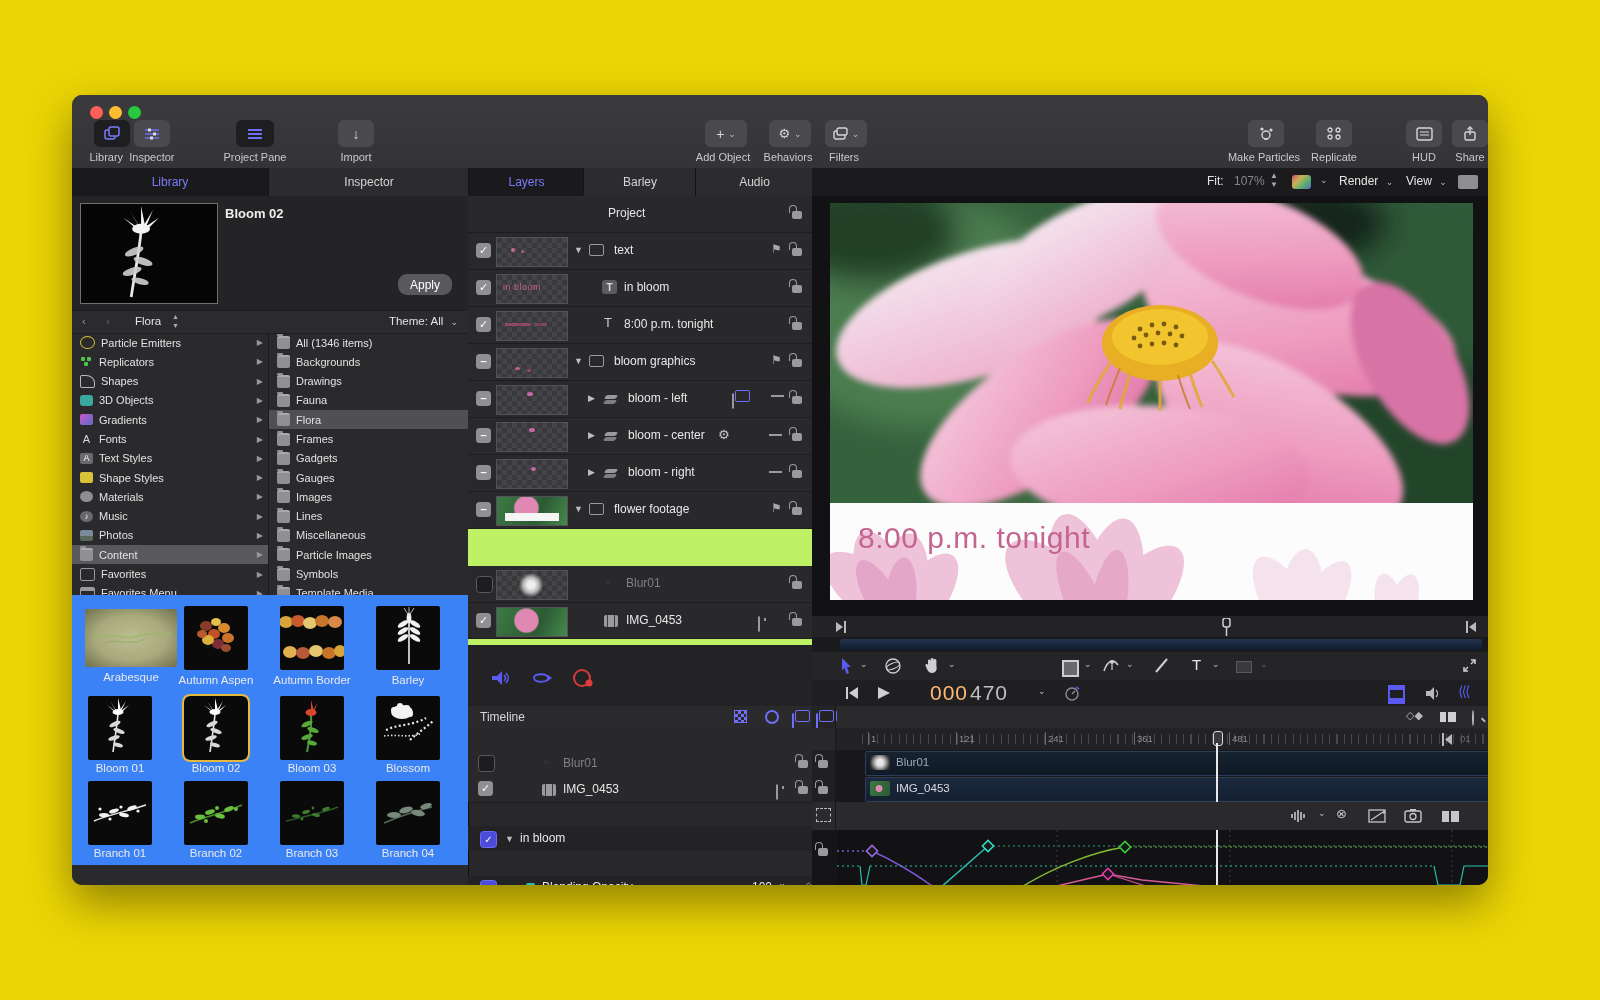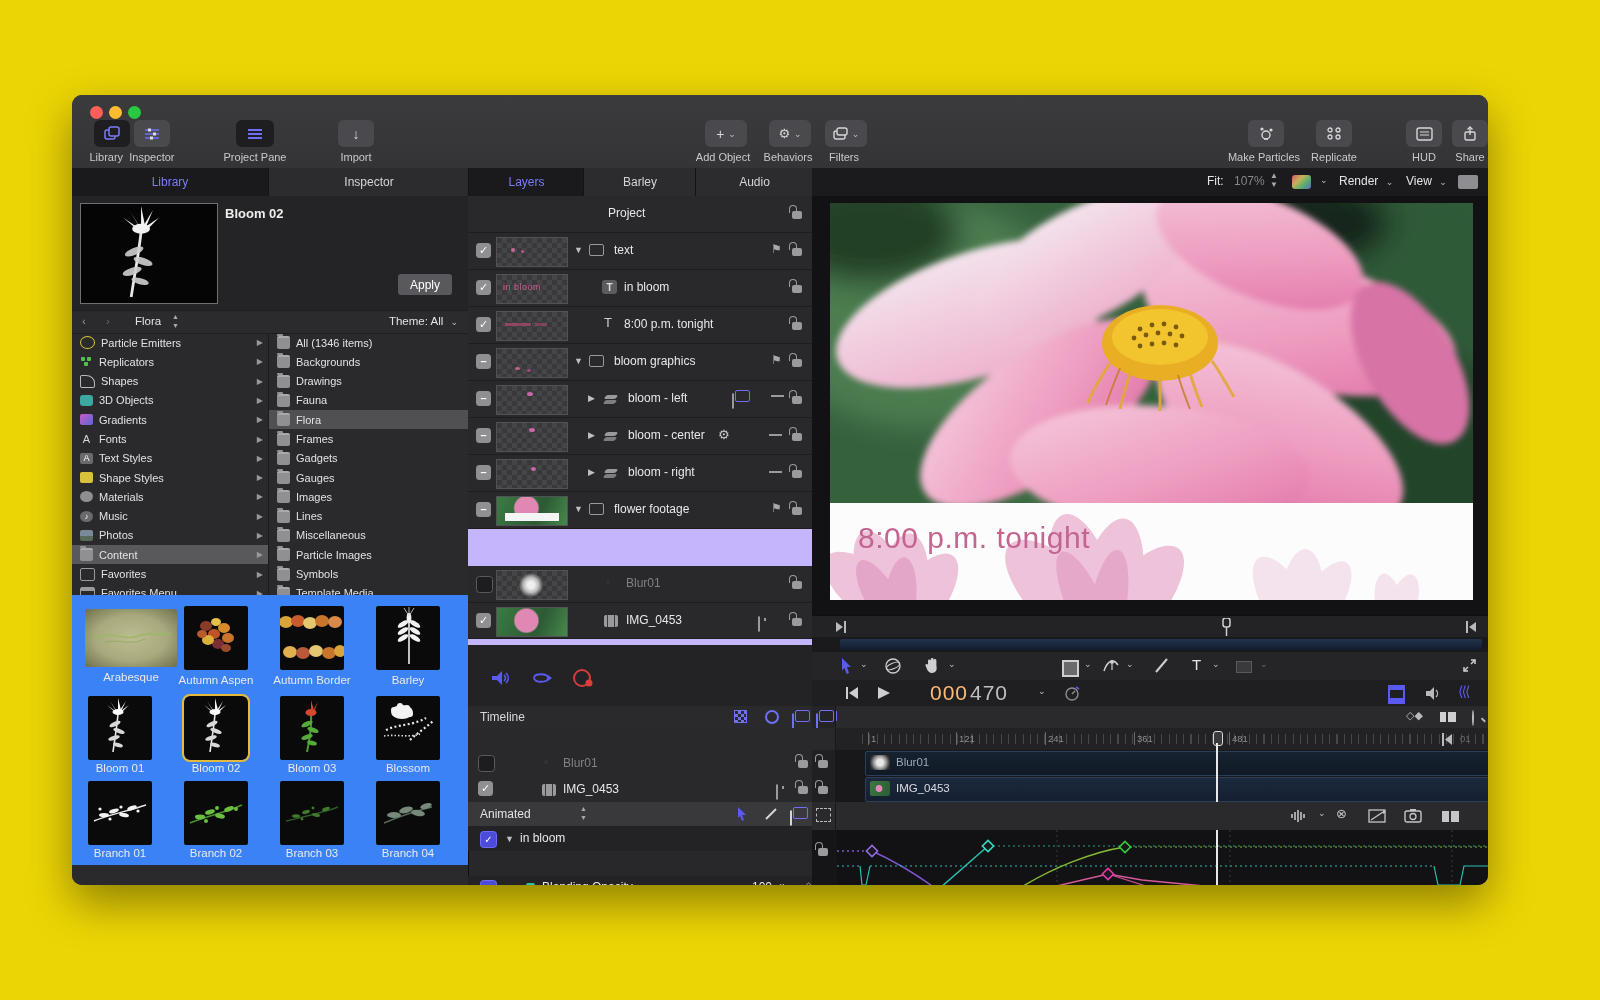--- a/index.html
+++ b/index.html
@@ -17,37 +17,37 @@
   
   #tabbar{left:0;top:73px;width:1416px;height:28px;background:#202022;border-bottom:1px solid #151517}
   .tab{height:28px;display:flex;align-items:center;justify-content:center;font-size:12px;color:#d4d4d6}
   .tab.on{color:#7b7bfb;background:#1a1a1c}
   .tab.off{background:#2c2c2e}
   
   #libpanel{left:0;top:101px;width:396px;height:689px;background:#2a2a2c;border-right:1px solid #0e0e0f}
   #libprev{left:0;top:0;width:396px;height:114px;background:#242426}
   #prevthumb{left:8px;top:7px;width:136px;height:99px;background:#050505;border:1px solid #707074}
   #prevtitle{left:153px;top:10px;font-size:13px;font-weight:bold;color:#eee}
-  .applybtn{left:326px;top:78px;width:54px;height:21px;background:#59595d;border-radius:3px;
+  .applybtn{left:326px;top:78px;width:54px;height:21px;background:#59595d;border-radius:9px;
     display:flex;align-items:center;justify-content:center;font-size:12px;color:#fff}
   #libnav{left:0;top:114px;width:396px;height:22px;background:#2b2b2d;border-top:1px solid #1e1e20;border-bottom:1px solid #1e1e20;font-size:11.5px}
   .catcols{top:137px;height:270px;display:flex;flex-direction:column}
   .catrow{flex:1;display:flex;align-items:center;padding-left:8px;font-size:11px;color:#e2e2e4;position:relative}
   .catrow .arr{position:absolute;right:5px;font-size:8px;color:#98989c}
   .cat-sel{background:#59595c}
   .sub-sel{background:#505053}
   .cicon{width:13px;height:11px;margin-right:6px;display:inline-block;flex:none;border-radius:2px;position:relative}
   .fold{background:#8f8f94;border-top:2px solid #a8a8ad}
   .fold::before{content:"";position:absolute;left:0;top:-4px;width:6px;height:2px;background:#8f8f94;border-radius:1px 1px 0 0}
   .grip{left:178px;top:409px;width:40px;height:4px;border-top:1px solid #4a4a4e;border-bottom:1px solid #4a4a4e}
   .thumb{background:#0a0a0a;border-radius:2px}
   .thumb.sel{outline:2px solid #e5b93c;border-radius:6px}
   .tname{font-size:11.5px;color:#e9e9eb;text-align:center;white-space:nowrap;transform:translateX(-50%)}
   
-  #layers{left:396px;top:101px;width:344px;height:449px;background:#c4b5fd;border-right:1px solid #15803d}
+  #layers{left:396px;top:101px;width:344px;height:449px;background:#bef264;border-right:1px solid #15803d}
   .lrow{left:0;width:344px;height:36px;border-bottom:1px solid #1d1d1f;background:#29292b}
   .cb{width:15px;height:15px;border-radius:3.5px;display:flex;align-items:center;justify-content:center;
       font-size:11px;color:#fff;line-height:1}
   .cb-on{background:#8f8f94}.cb-on::after{content:"✓"}
   .cb-dash{background:#8f8f94}.cb-dash::after{content:"–";font-weight:bold}
   .cb-off{background:#1d1d1f;border:1px solid #5a5a5e}
   .cb-blue{background:#4c4cdb;border:1px solid #6c6cf8}.cb-blue::after{content:"✓";font-size:10px}
   .lthumb{left:28px;top:4px;width:70px;height:28px;border:1px solid #525256;
      background:repeating-conic-gradient(#454548 0% 25%,#39393c 0% 50%) 0 0/10px 10px}
   .lname{font-size:12px;color:#e8e8ea;white-space:nowrap}
@@ -772,31 +772,20 @@
     <span class="r imgicon" style="left:74px;top:8px;opacity:.55"></span>
     <span class="r lname dim" style="left:95px;top:6px">Blur01</span>
     <span class="r lock" style="left:330px;top:10px"></span>
   </div>
   <div class="r panelrow" style="top:681px;height:26px">
     <span class="r cb cb-on" style="left:10px;top:5px"></span>
     <span class="r filmicon" style="left:74px;top:8px"></span>
     <span class="r lname" style="left:95px;top:6px">IMG_0453</span>
     <span class="r linkicon" style="left:308px;top:9px"></span>
     <span class="r lock" style="left:330px;top:10px"></span>
-  </div>
-  <div class="r panelrow" id="animhdr" style="top:707px;height:24px">
-    <span class="r" style="left:12px;top:5px;color:#e2e2e4">Animated</span>
-    <span class="r" style="left:112px;top:2px;color:#a9a9ad;font-size:7px;line-height:9px">▲<br>▼</span>
-    <svg class="r" style="left:268px;top:5px" width="12" height="14">
-        <polygon points="2,0 10,8 6,8 8,13 6,14 4,9 2,11" fill="#5a5af0"></polygon>
-      </svg>
-    <svg class="r" style="left:296px;top:5px" width="14" height="14">
-        <line x1="2" y1="12" x2="12" y2="2" stroke="#d6d6d8" stroke-width="2"></line>
-      </svg>
-    <span class="r stackblue" style="left:322px;top:9px;width:11px;height:8px;border-color:#d6d6d8"></span>
   </div>
   <div class="r panelrow" style="top:731px;height:25px;background:#232325;border-bottom:none">
     <span class="r cb cb-blue" style="left:12px;top:5px"></span>
     <span class="r disc" style="left:37px;top:8px">▼</span>
     <span class="r lname" style="left:52px;top:5px">in bloom</span>
   </div>
   <div class="r panelrow" style="top:781px;height:9px;background:#232325;border-bottom:none;overflow:hidden">
     <span class="r cb cb-blue" style="left:12px;top:4px"></span>
     <span class="r kfswatch" style="left:58px;top:7px;background:#2bbfa4"></span>
     <span class="r lname" style="left:74px;top:4px">Blending.Opacity</span>

